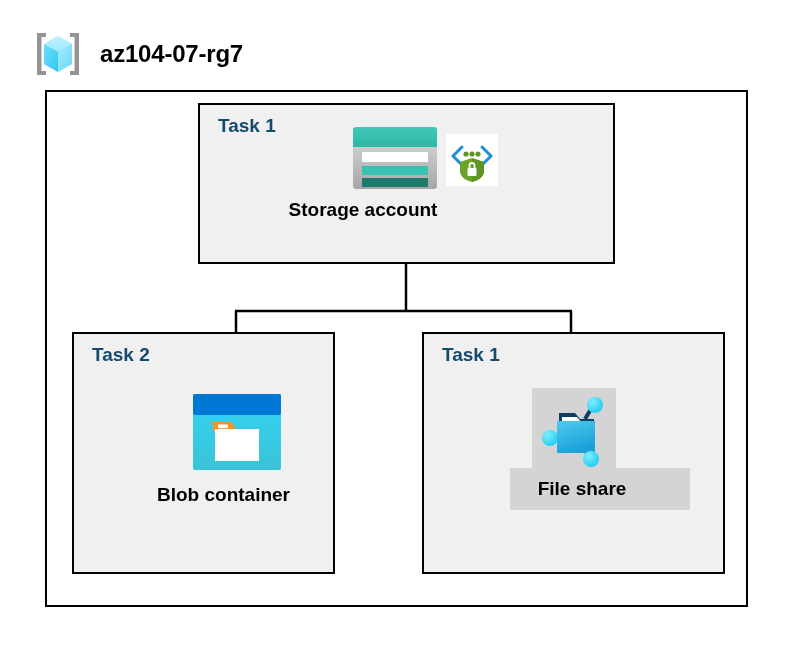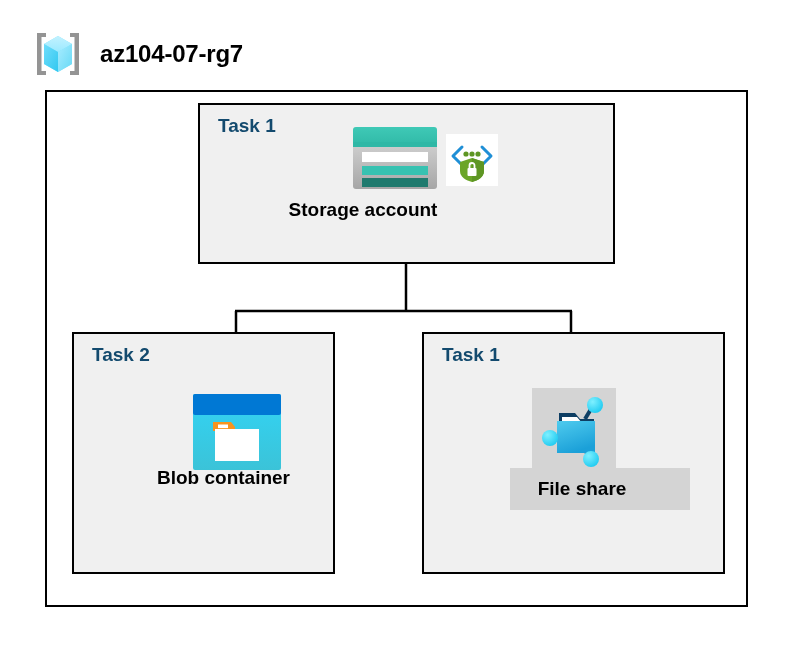--- a/index.html
+++ b/index.html
@@ -219,21 +219,21 @@
       <rect x="1" y="1" width="88" height="76" rx="2" fill="url(#blobBody)"></rect>
       <rect x="1" y="1" width="88" height="21" rx="2" fill="#0078D4"></rect>
 
       <path d="M21 29 L39 29 L43 34 L43 38 L21 38 Z" fill="#F7941E"></path>
       <rect x="26" y="31.5" width="10" height="3.6" fill="#FFFFFF"></rect>
 
       <rect x="23" y="36" width="44" height="32" fill="#FFFFFF"></rect>
     </svg>
   </div>
 
-  <span class="node-caption" style="left:72px; top:467px; width:303px;">Blob container</span>
+  <span class="node-caption" style="left:72px; top:484px; width:303px;">Blob container</span>
 
   <div id="task3-box" class="task-box">
     <span class="task-label">Task 1</span>
   </div>
 
   <div id="fileshare-icon-patch" class="gray-patch"></div>
   <div id="fileshare-label-patch" class="gray-patch"></div>
 
   <div class="icon-holder" style="left:533px; top:391px;">
     <svg width="82" height="78" viewBox="0 0 82 78" xmlns="http://www.w3.org/2000/svg">

